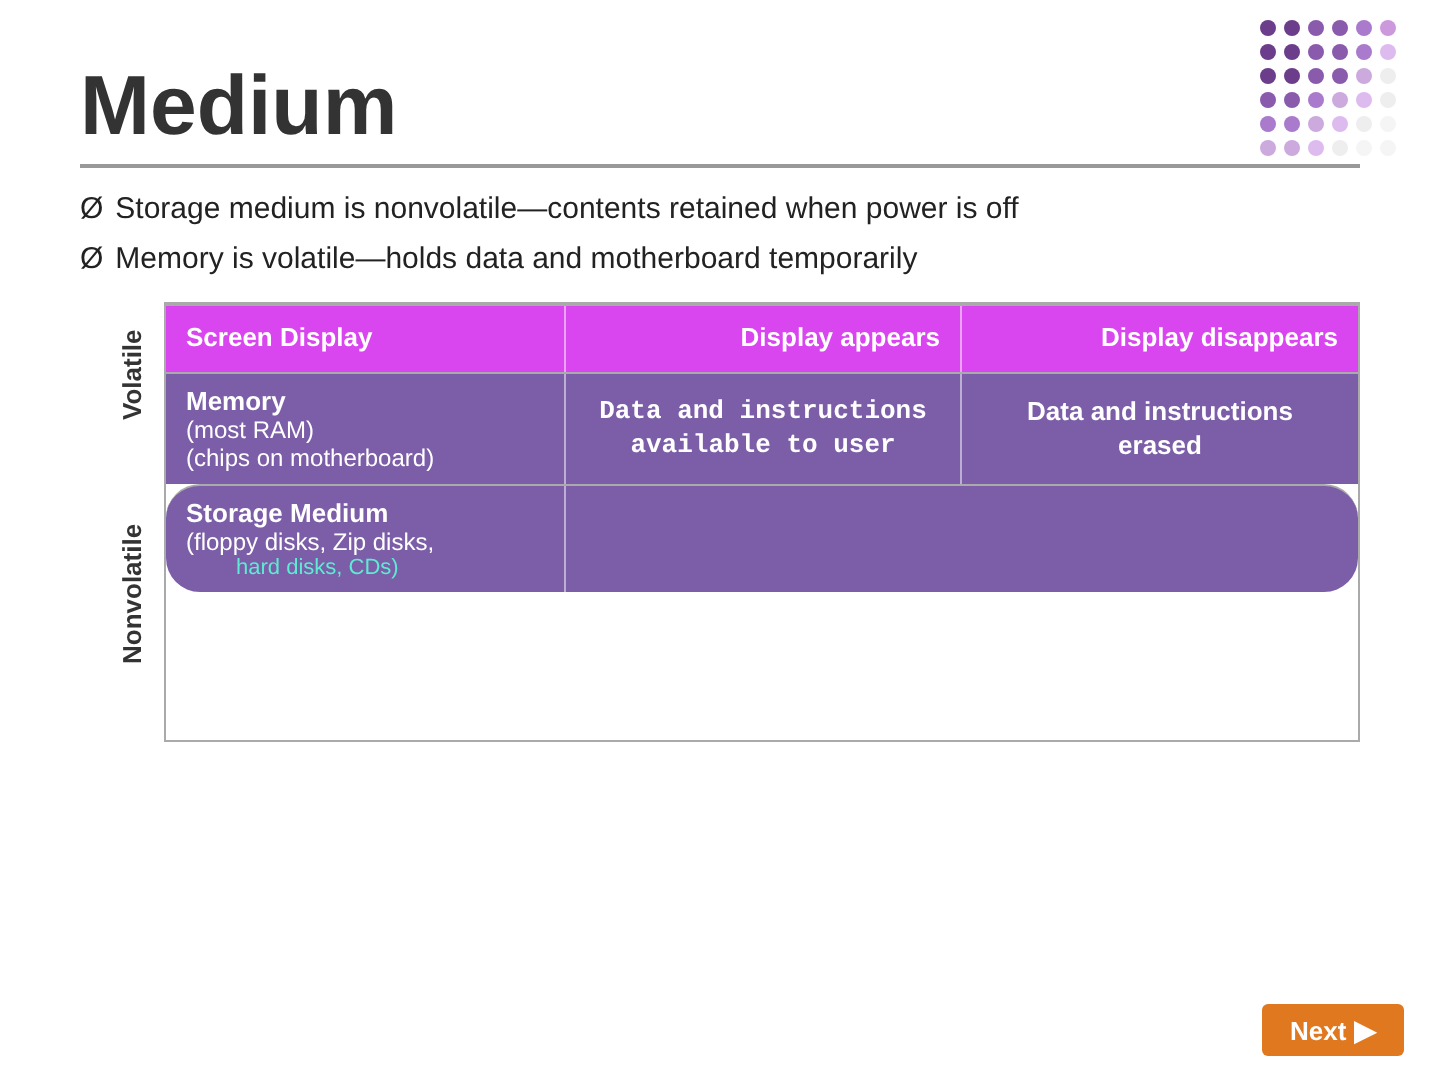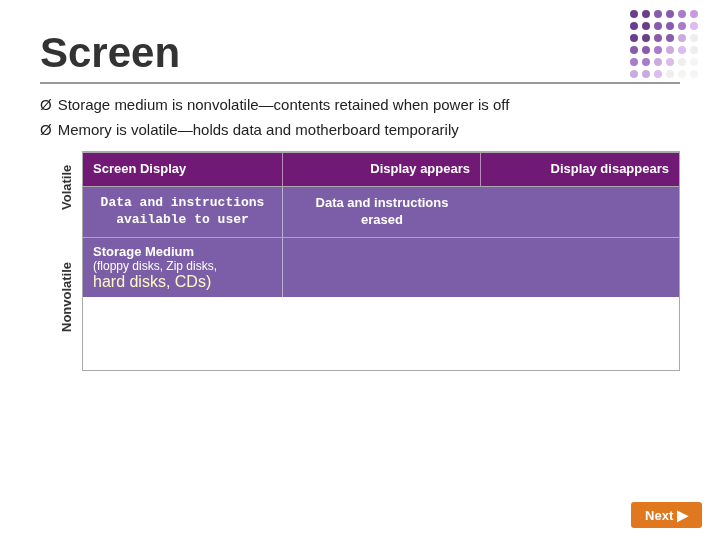--- a/index.html
+++ b/index.html
@@ -225,21 +225,21 @@
       <div class="dot" style="background:#ccaadd;"></div>
       <div class="dot" style="background:#ccaadd;"></div>
       <div class="dot" style="background:#ddbbee;"></div>
       <div class="dot" style="background:#eeeeee;"></div>
       <div class="dot" style="background:#f5f5f5;"></div>
       <div class="dot" style="background:#f5f5f5;"></div>
     </div>
   </div>
 
   <div class="title-area">
-    <div class="title">Screen</div>
+    <div class="title">Medium</div>
   </div>
 
   <div class="bullets">
     <p>
       <span class="bullet-sym">Ø</span>
       <span>Storage medium is nonvolatile—contents retained when power is off</span>
     </p>
     <p>
       <span class="bullet-sym">Ø</span>
       <span>Memory is volatile—holds data and <span>motherboard</span> temporarily</span>
@@ -249,46 +249,51 @@
 
   <div class="table-area">
 
     <div class="side-labels">
       <div class="side-label volatile">Volatile</div>
       <div class="side-label nonvolatile">Nonvolatile</div>
     </div>
 
     <div class="grid">
 
-      <div class="grid-row volatile-row" style="background:#701a75;">
+      <div class="grid-row volatile-row" style="background:#d946ef;">
         <div class="cell left-align" style="border-right:1px solid rgba(255,255,255,0.5);">
           <span class="cell-inner">Screen Display</span>
         </div>
         <div class="cell" style="border-right:1px solid rgba(255,255,255,0.5);">
           <span class="cell-inner">Display appears</span>
         </div>
         <div class="cell">
           <span class="cell-inner">Display disappears</span>
         </div>
       </div>
 
       <div class="grid-row" style="background:#7b5ea7; border-top:1px solid #aaa;">
+        <div class="cell left-align" style="border-right:1px solid rgba(255,255,255,0.5); flex-direction:column; align-items:flex-start; padding:6px 10px;">
+          <span style="font-size:13px; font-weight:bold; color:#fff;">Memory</span>
+          <span style="font-size:12px; color:#fff;">(most RAM)</span>
+          <span style="font-size:12px; color:#fff;">(chips on motherboard)</span>
+        </div>
         <div class="cell" style="border-right:1px solid rgba(255,255,255,0.5);font-family:Liberation Mono, monospace;">
           <span class="cell-inner">Data and instructions available to user</span>
         </div>
         <div class="cell">
           <span class="cell-inner">Data and instructions erased</span>
         </div>
       </div>
 
-      <div class="grid-row" style="background:#7b5ea7; border-top:1px solid #aaa;">
+      <div class="grid-row" style="background:#7b5ea7; border-top:1px solid #aaa;border-radius:17px;">
         <div class="cell left-align" style="border-right:1px solid rgba(255,255,255,0.5); flex-direction:column; align-items:flex-start; padding:6px 10px;">
           <span style="font-size:13px; font-weight:bold; color:#fff;">Storage Medium</span>
           <span style="font-size:12px; color:#fff;">(floppy disks, Zip disks,</span>
-          <span style="font-size:16px; color:#fef9c3;">hard disks, CDs)</span>
+          <span style="font-size:11px; color:#5eead4;margin-left:25px;">hard disks, CDs)</span>
         </div>
       </div>
 
     </div>
   </div>
 
   <button class="next-btn">
     <span>Next</span>
     <span class="next-arrow">▶</span>
   </button>

